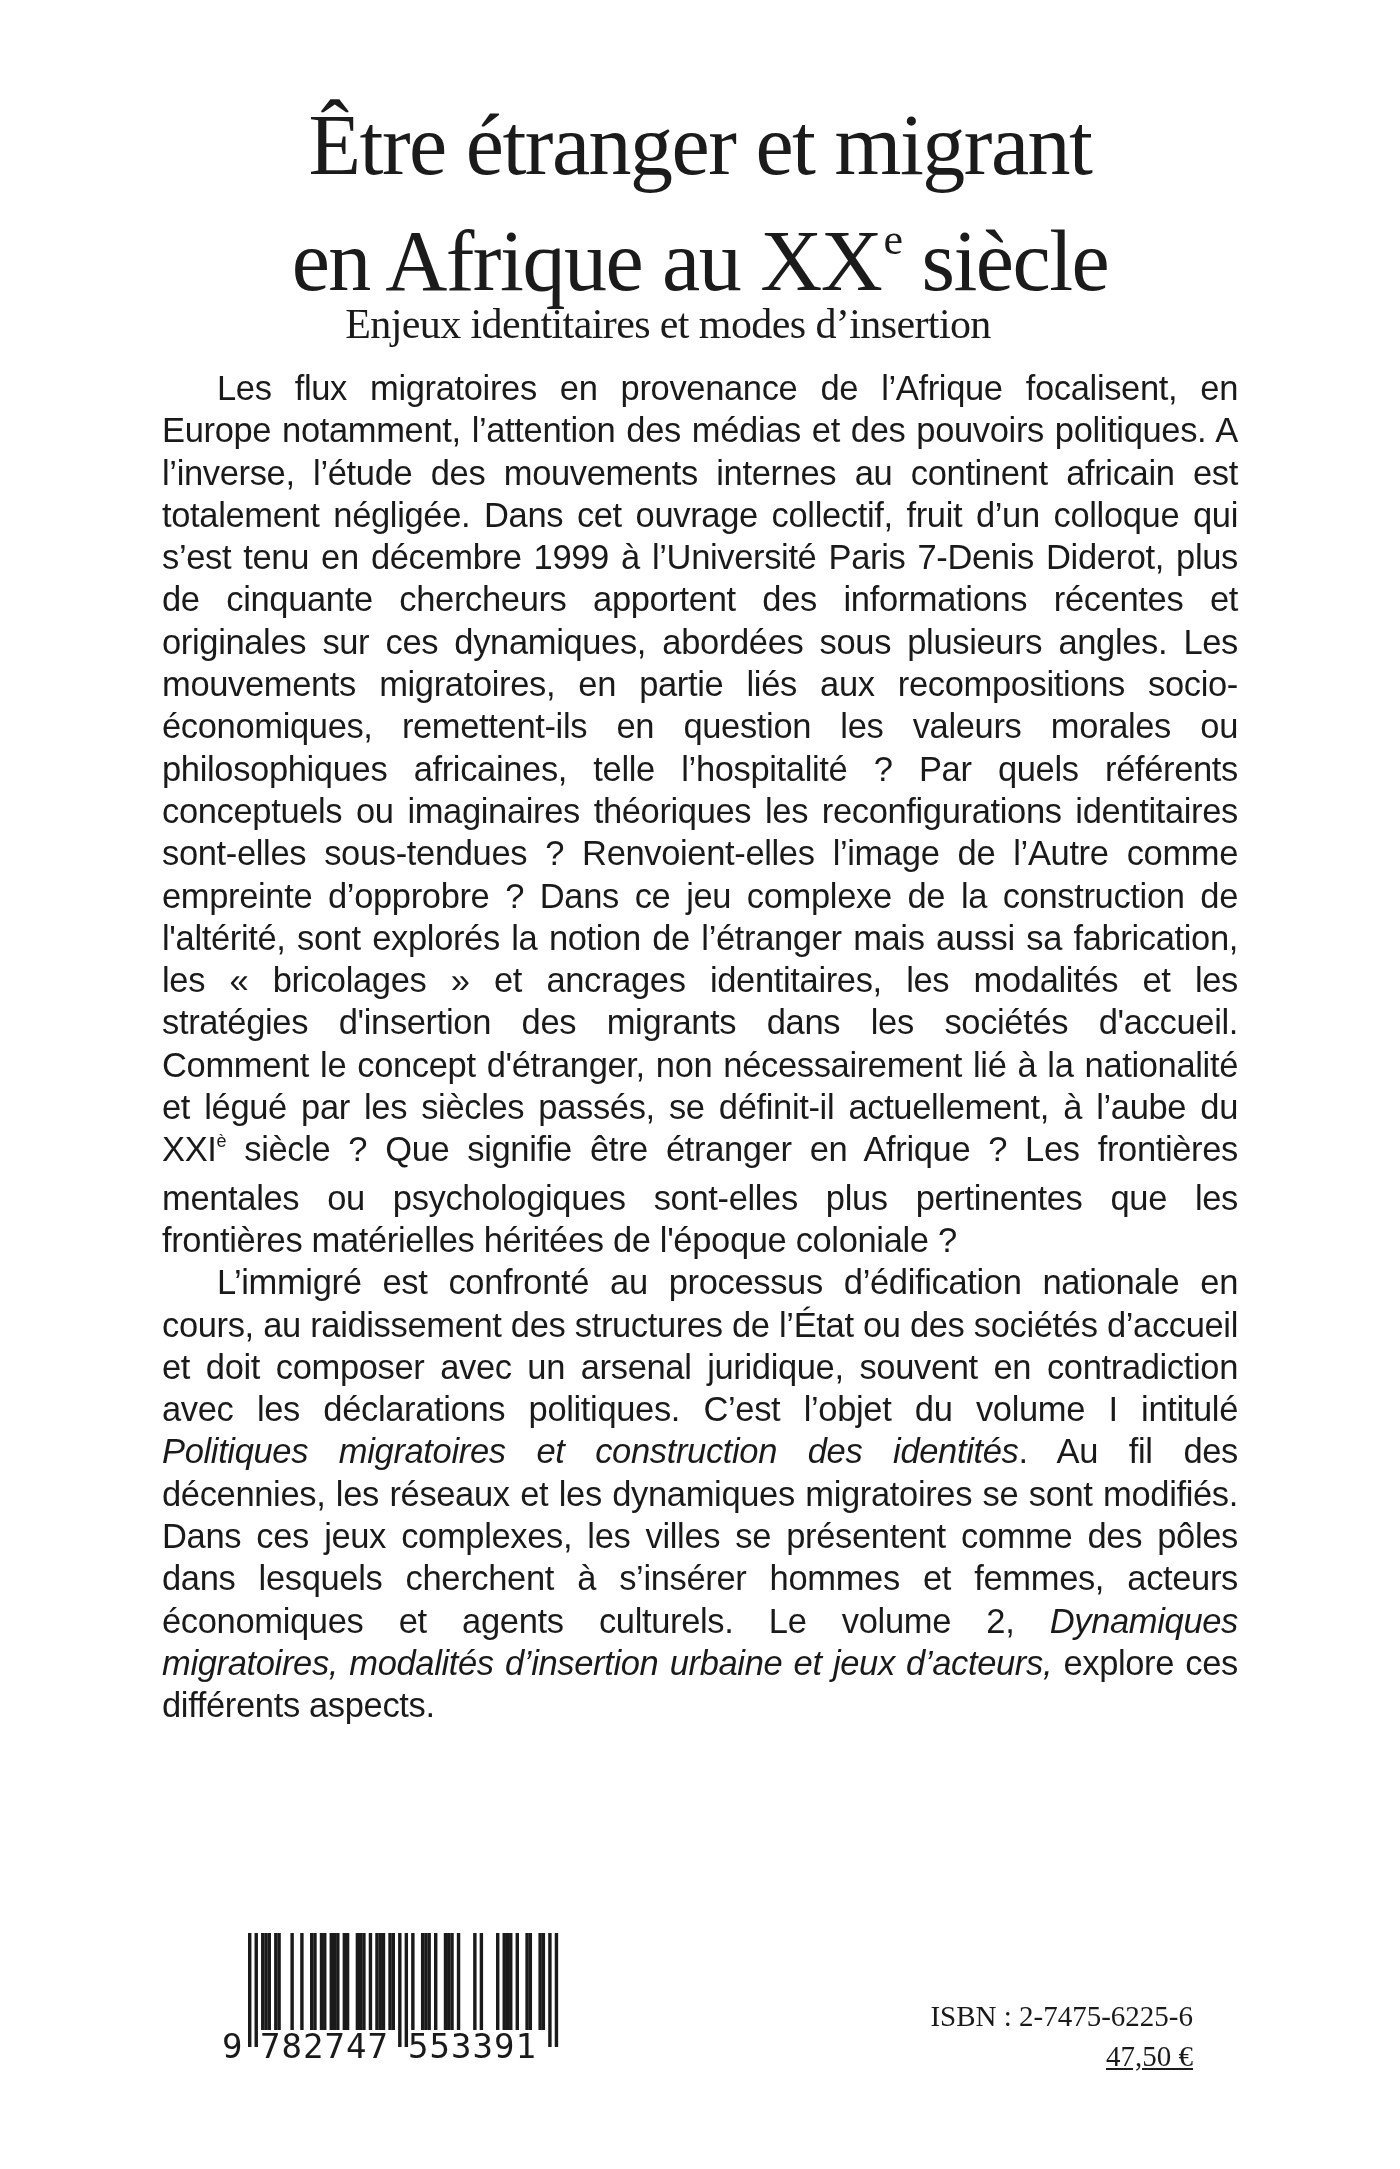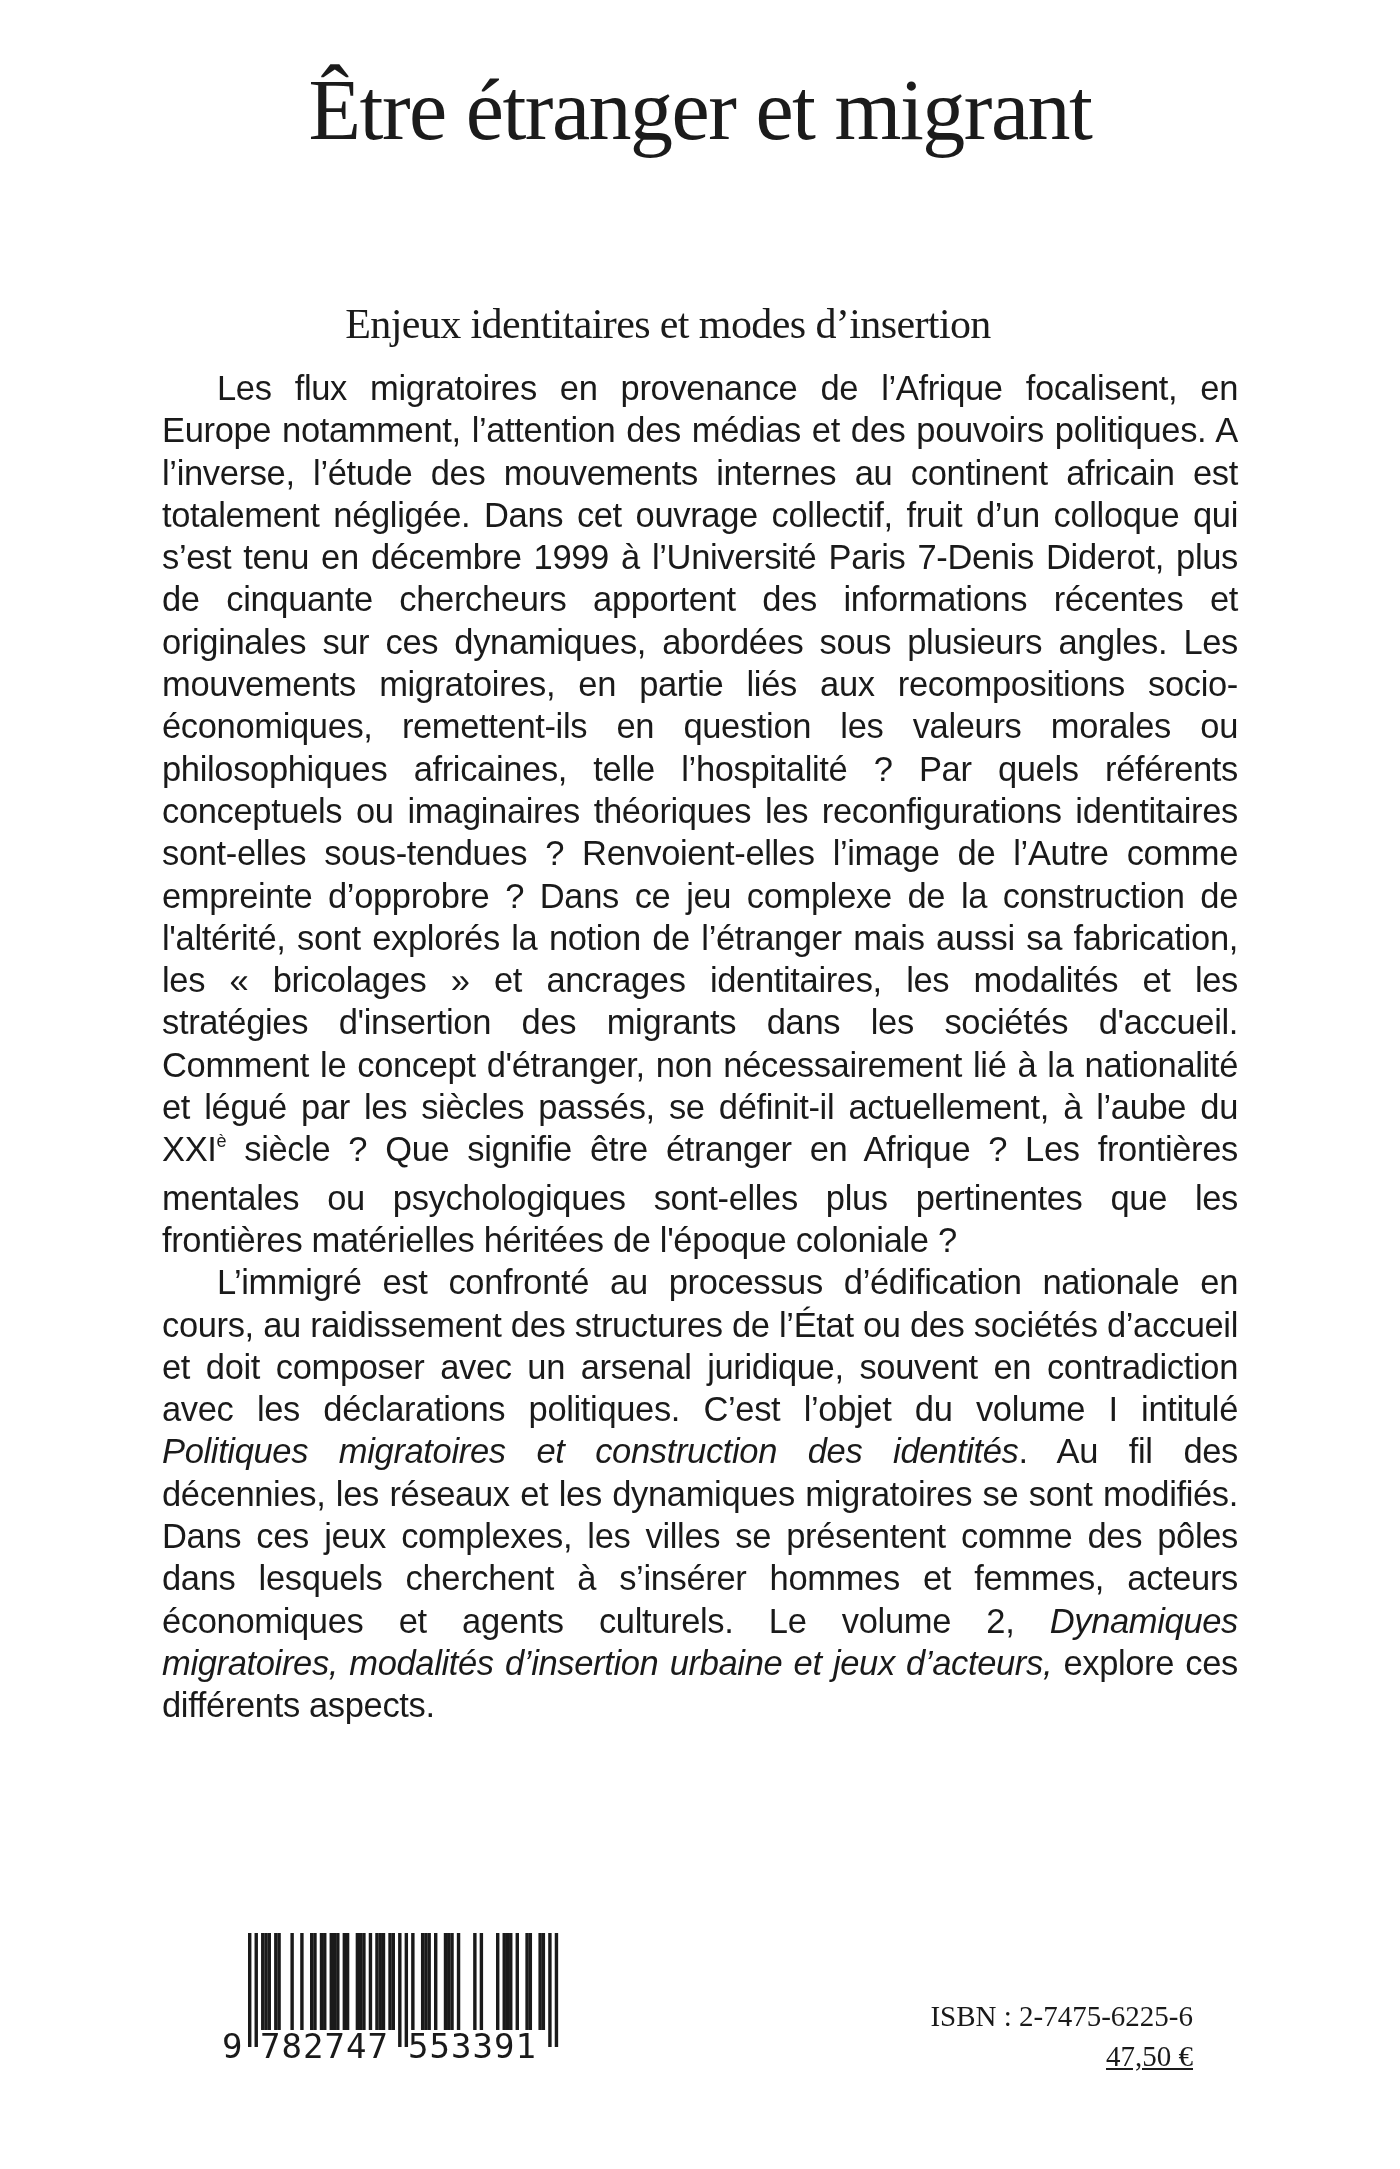--- a/index.html
+++ b/index.html
@@ -1,18 +1,18 @@
 <!DOCTYPE html>
 <html><head>
 <meta charset="utf-8">
 <style>
   html, body { margin: 0; padding: 0; background: #ffffff; }
   body { width: 1400px; height: 2169px; position: relative; overflow: hidden; color: #1b1b1b; }
   .page { position: absolute; left: 0; top: 0; width: 1400px; height: 2169px; background: #ffffff; }
-  .title-line { position: absolute; left: 0; width: 1400px; text-align: center; white-space: nowrap; }
+  .title-line { position: absolute; left: 0; width: 1400px; text-align: center; white-space: nowrap; margin-top: 35px; }
   .title-line.l1 { top: 60px; font-size: 86px; letter-spacing: -1.5px; line-height: 100px; }
   .title-line.l2 { top: 176px; font-size: 86px; letter-spacing: -1.5px; line-height: 100px; }
   .title-line sup { font-size: 44px; vertical-align: 0; position: relative; top: -36px; margin-left: 2px; }
   .subtitle { position: absolute; top: 296px; left: 0; width: 1336px; text-align: center;
     font-size: 42px; letter-spacing: -0.6px; line-height: 56px; white-space: nowrap; }
 
   .body-text { position: absolute; left: 162px; top: 367px; width: 1076px;
     font-family: "Liberation Sans", sans-serif; font-size: 34.5px; line-height: 42.3px;
     text-align: justify; text-align-last: left; color: #1a1a1a; letter-spacing: -0.35px; }
   .body-text p { margin: 0; text-indent: 55px; hyphens: none; }
@@ -24,20 +24,21 @@
     font-family: "Liberation Serif", serif; font-size: 29px; color: #1a1a1a; white-space: nowrap; }
   .price { position: absolute; left: 860px; top: 2040px; width: 333px; text-align: right;
     font-family: "Liberation Serif", serif; font-size: 29px; color: #1a1a1a; white-space: nowrap; text-decoration: underline; }
 </style>
 </head>
 <body>
 
 <div class="page">
 
   <div class="title-line l1">Être étranger et migrant</div>
+  <div class="title-line l2"><span>en Afrique au XX</span><sup>e</sup><span> siècle</span></div>
   <div class="subtitle">Enjeux identitaires et modes d’insertion</div>
 
   <div class="body-text">
     <p id="p1"><span>Les flux migratoires en provenance de l’Afrique focalisent, en Europe notamment, l’attention des médias et des pouvoirs politiques. A l’inverse, l’étude des mouvements internes au continent africain est totalement négligée. Dans cet ouvrage collectif, fruit d’un colloque qui s’est tenu en décembre 1999 à l’Université Paris 7-Denis Diderot, plus de cinquante chercheurs apportent des informations récentes et originales sur ces dynamiques, abordées sous plusieurs angles. Les mouvements migratoires, en partie liés aux recompositions socio-économiques, remettent-ils en question les valeurs morales ou philosophiques africaines, telle l’hospitalité ? Par quels référents conceptuels ou imaginaires théoriques les reconfigurations identitaires sont-elles sous-tendues ? Renvoient-elles l’image de l’Autre comme empreinte d’opprobre ? Dans ce jeu complexe de la construction de l'altérité, sont explorés la notion de l’étranger mais aussi sa fabrication, les « bricolages » et ancrages identitaires, les modalités et les stratégies d'insertion des migrants dans les sociétés d'accueil. Comment le concept d'étranger, non nécessairement lié à la nationalité et légué par les siècles passés, se définit-il actuellement, à l’aube du XXI</span><sup>è</sup><span> siècle ? Que signifie être étranger en Afrique ? Les frontières mentales ou psychologiques sont-elles plus pertinentes que les frontières matérielles héritées de l'époque coloniale ?</span></p>
     <p id="p2"><span>L’immigré est confronté au processus d’édification nationale en cours, au raidissement des structures de l’État ou des sociétés d’accueil et doit composer avec un arsenal juridique, souvent en contradiction avec les déclarations politiques. C’est l’objet du volume I intitulé </span><i>Politiques migratoires et construction des identités</i><span>.  Au fil des décennies, les réseaux et les dynamiques migratoires se sont modifiés. Dans ces jeux complexes, les villes se présentent comme des pôles dans lesquels cherchent à s’insérer hommes et femmes, acteurs économiques et agents culturels. Le volume 2, </span><i>Dynamiques migratoires, modalités d’insertion urbaine et jeux d’acteurs,</i><span> explore ces différents aspects.</span></p>
   </div>
 
   <svg class="barcode" viewBox="0 0 360 140" xmlns="http://www.w3.org/2000/svg">
     <g id="bars">
         <rect x="38.00" y="3" width="3.41" height="114" fill="#1a1a1a"></rect>

